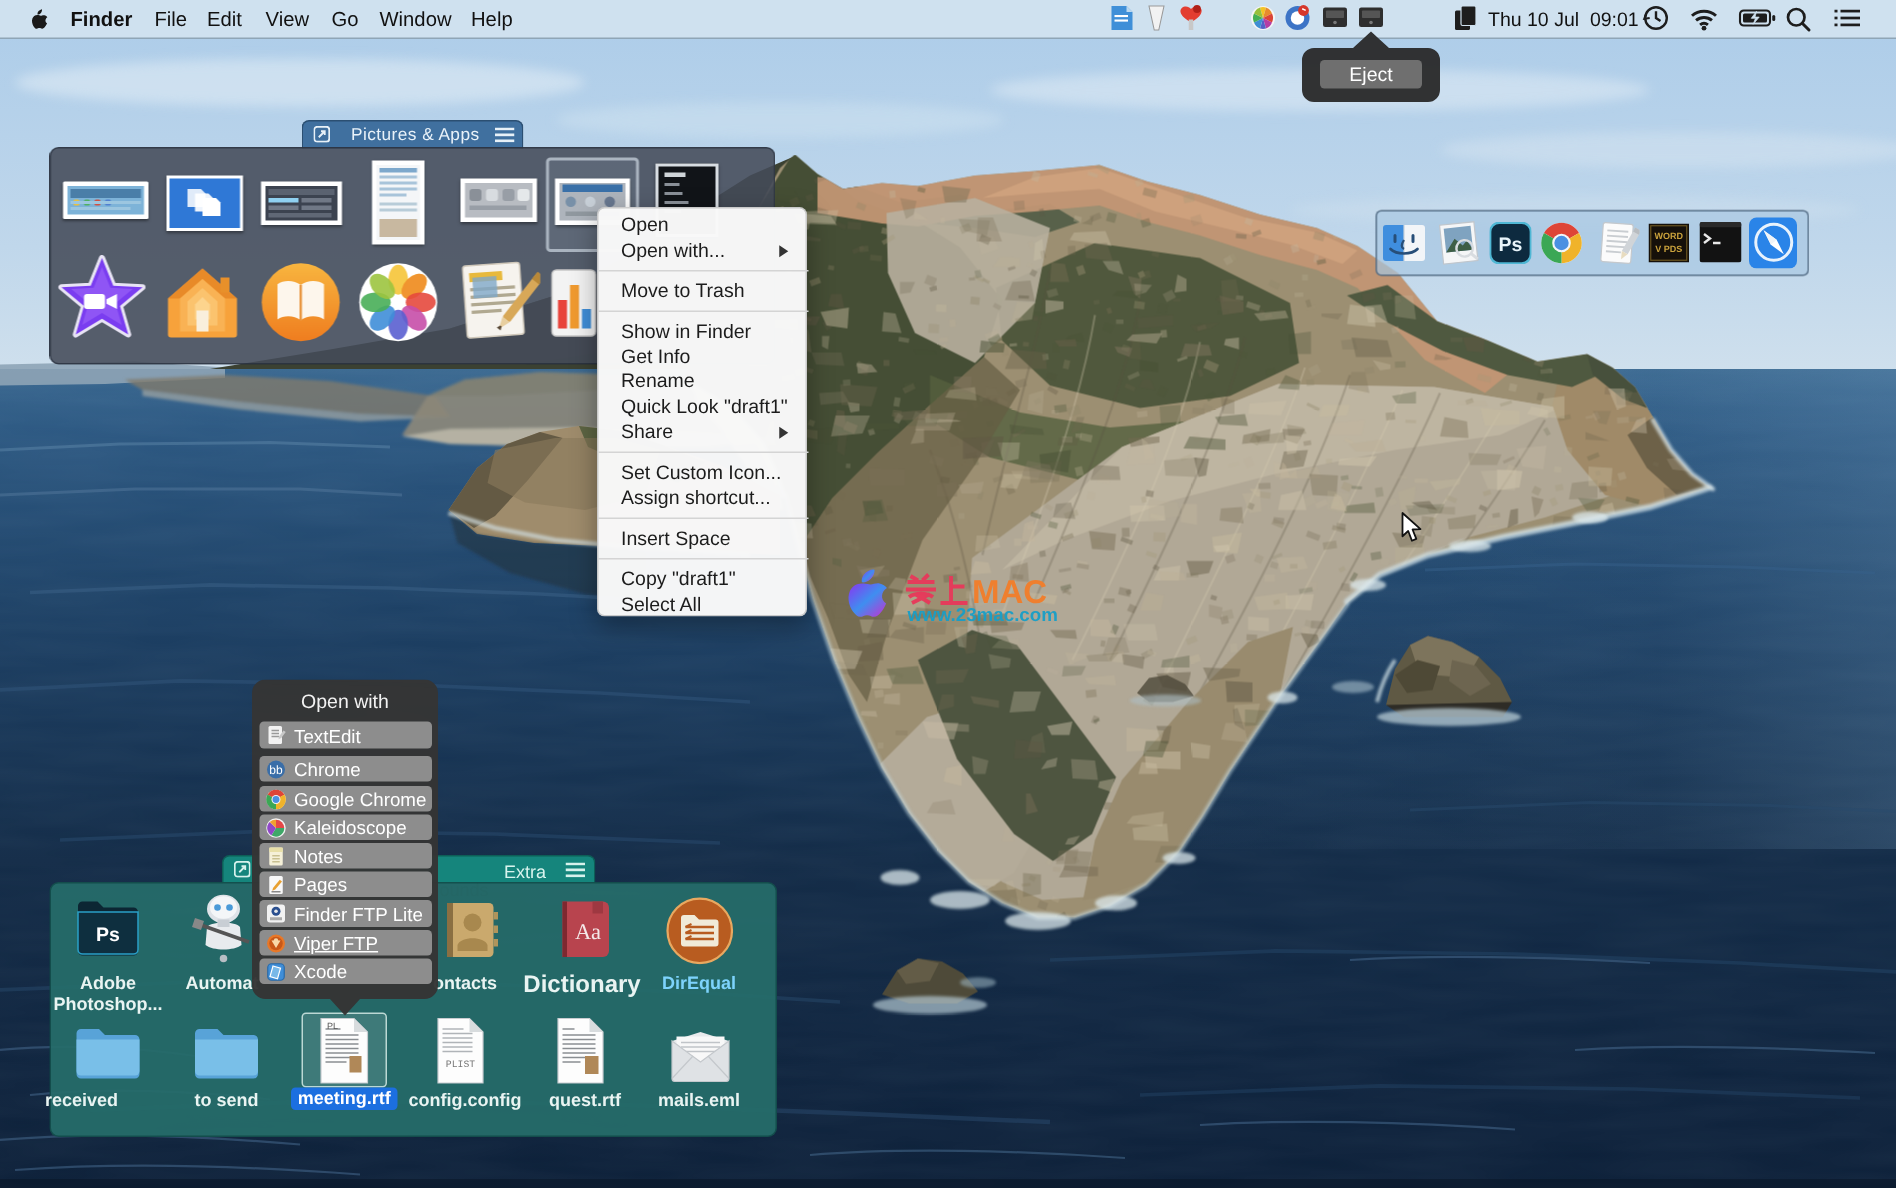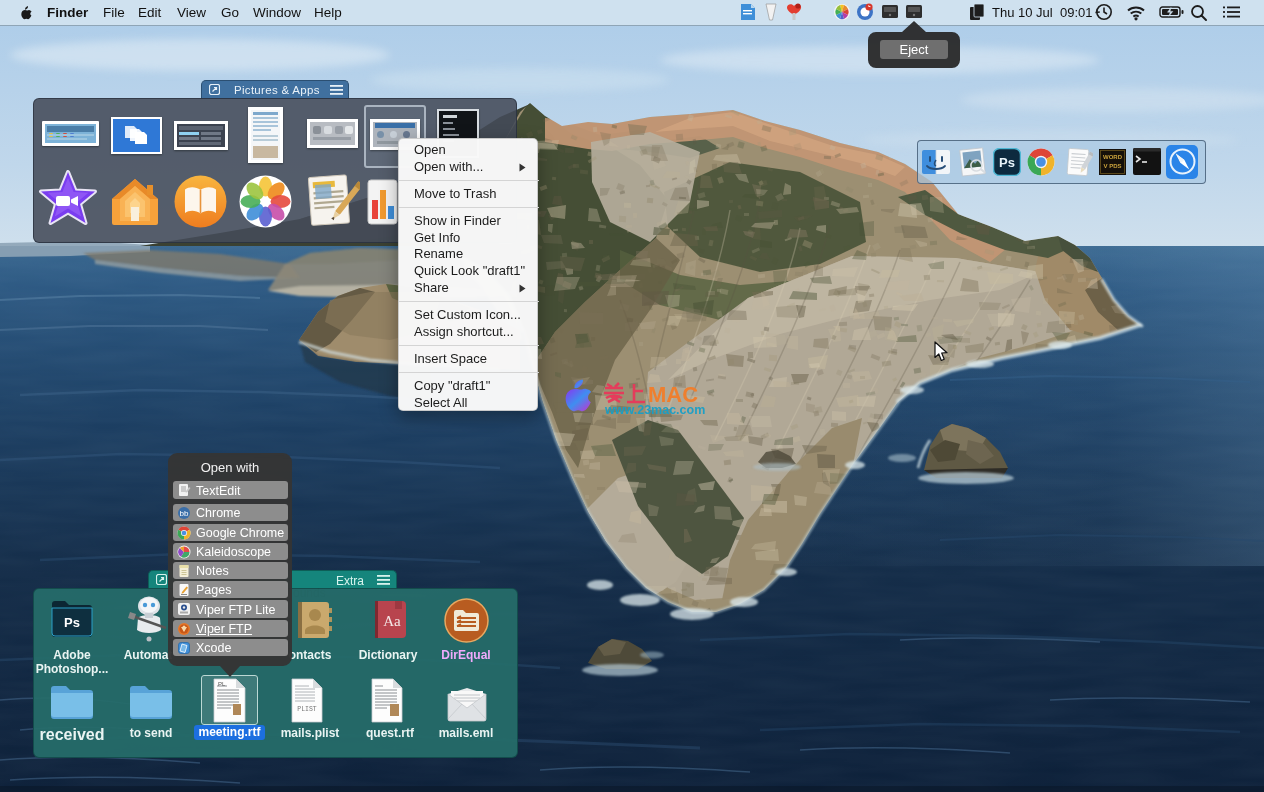--- a/index.html
+++ b/index.html
@@ -1383,22 +1383,22 @@
   <circle cx="22.5" cy="22.5" r="21.5" fill="none" stroke="#e8a860" stroke-width="1.5"></circle>
   <g transform="translate(10,12)">
     <path d="M0,2 a2,2 0 0 1 2,-2 h7 l3,3 h11 a2,2 0 0 1 2,2 v14 a2,2 0 0 1 -2,2 h-21 a2,2 0 0 1 -2,-2 z" fill="#f0ead8"></path>
     <path d="M3,8 h19 M3,12 h19 M3,16 h19" stroke="#b85c20" stroke-width="1.8"></path>
     <path d="M3,8 l4,-2 M3,12 l4,-2 M3,16 l4,-2" stroke="#b85c20" stroke-width="1.4"></path>
   </g>
 </svg>
 <div class="abs" style="left:30px;top:648px;width:84px;height:30px;text-align:center;font-size:12px;font-weight:bold;color:#e9f4f2;line-height:14px;">Adobe<br>Photoshop...</div>
 <div class="abs" style="left:106px;top:648px;width:84px;height:15px;text-align:center;font-size:12px;font-weight:bold;color:#e9f4f2;">Automat</div>
 <div class="abs" style="left:268px;top:648px;width:84px;height:15px;text-align:center;font-size:12px;font-weight:bold;color:#e9f4f2;">ontacts</div>
-<div class="abs" style="left:346px;top:648px;width:84px;height:15px;text-align:center;font-size:12px;font-weight:bold;color:#e9f4f2;">Dictionary</div>
-<div class="abs" style="left:424px;top:648px;width:84px;height:15px;text-align:center;font-size:12px;font-weight:bold;color:#f0abfc;">DirEqual</div>
+<div class="abs" style="left:346px;top:648px;width:84px;height:15px;text-align:center;font-size:16px;font-weight:bold;color:#e9f4f2;">Dictionary</div>
+<div class="abs" style="left:424px;top:648px;width:84px;height:15px;text-align:center;font-size:12px;font-weight:bold;color:#7dd3fc;">DirEqual</div>
 
 <svg class="abs" style="left:49px;top:684px;" width="46" height="37" viewBox="0 0 46 37">
   <path d="M2,5 a3,3 0 0 1 3,-3 h12 l4,4 h20 a3,3 0 0 1 3,3 v23 a3,3 0 0 1 -3,3 h-36 a3,3 0 0 1 -3,-3 z" fill="#58a3d8"></path>
   <path d="M2,9 h42 v21 a3,3 0 0 1 -3,3 h-36 a3,3 0 0 1 -3,-3 z" fill="#79bfe8"></path>
 </svg>
 <svg class="abs" style="left:128px;top:684px;" width="46" height="37" viewBox="0 0 46 37">
   <path d="M2,5 a3,3 0 0 1 3,-3 h12 l4,4 h20 a3,3 0 0 1 3,3 v23 a3,3 0 0 1 -3,3 h-36 a3,3 0 0 1 -3,-3 z" fill="#58a3d8"></path>
   <path d="M2,9 h42 v21 a3,3 0 0 1 -3,3 h-36 a3,3 0 0 1 -3,-3 z" fill="#79bfe8"></path>
 </svg>
 <div class="abs" style="left:201px;top:675px;width:57px;height:50px;border:1.5px solid #bcd8d4;border-radius:3px;background:rgba(140,180,175,0.25);box-sizing:border-box;"></div>
@@ -1450,24 +1450,24 @@
   <path d="M2,8 L21,2 L40,8 V33 a2,2 0 0 1 -2,2 H4 a2,2 0 0 1 -2,-2 Z" fill="#e8eaec"></path>
   <path d="M5,5 h32 v20 h-32 z" fill="#f8f8f8"></path>
   <g stroke="#c0c4c8" stroke-width="1">
         <path d="M8,9 h26"></path>
         <path d="M8,12 h26"></path>
         <path d="M8,15 h26"></path>
       </g>
   <path d="M2,8 L21,22 L40,8 V33 a2,2 0 0 1 -2,2 H4 a2,2 0 0 1 -2,-2 Z" fill="#dfe2e5" stroke="#c4c8cc" stroke-width="0.8"></path>
   <path d="M2,33 L16,18 M40,33 L26,18" stroke="#c4c8cc" stroke-width="0.8"></path>
 </svg>
-<div class="abs" style="left:30px;top:726px;width:84px;height:15px;text-align:center;font-size:16px;font-weight:bold;color:#e9f4f2;">received</div>
+<div class="abs" style="left:30px;top:726px;width:84px;height:15px;font-size:12px;font-weight:bold;color:#e9f4f2;">received</div>
 <div class="abs" style="left:109px;top:726px;width:84px;height:15px;text-align:center;font-size:12px;font-weight:bold;color:#e9f4f2;">to send</div>
 <div class="abs" style="left:194px;top:725px;width:71px;height:15px;background:#1c6fe0;border-radius:3px;text-align:center;font-size:12px;font-weight:bold;color:#fff;line-height:15px;">meeting.rtf</div>
-<div class="abs" style="left:268px;top:726px;width:84px;height:15px;text-align:center;font-size:12px;font-weight:bold;color:#e9f4f2;">mails.plist</div>
+<div class="abs" style="left:268px;top:726px;width:84px;height:15px;text-align:center;font-size:12px;font-weight:bold;color:#e9f4f2;">config.config</div>
 <div class="abs" style="left:348px;top:726px;width:84px;height:15px;text-align:center;font-size:12px;font-weight:bold;color:#e9f4f2;">quest.rtf</div>
 <div class="abs" style="left:424px;top:726px;width:84px;height:15px;text-align:center;font-size:12px;font-weight:bold;color:#e9f4f2;">mails.eml</div>
 
 <div class="abs" style="left:168px;top:453px;width:124px;height:226px;">
   <svg width="124" height="226" viewBox="0 0 124 226">
     <path d="M9,0 h106 a9,9 0 0 1 9,9 v195 a9,9 0 0 1 -9,9 h-43 l-10,11 -10,-11 h-43 a9,9 0 0 1 -9,-9 v-195 a9,9 0 0 1 9,-9 z" fill="#353535" opacity="0.97"></path>
     <text x="62" y="19" text-anchor="middle" font-size="13" fill="#f2f2f2" font-family="Liberation Sans,sans-serif">Open with</text>
   </svg>
 </div>
 <div class="abs" style="left:173px;top:481px;width:115px;height:17.5px;background:#8d8d8d;border-radius:3px;"></div>
@@ -1478,21 +1478,21 @@
 <div class="abs" style="left:173px;top:580.5px;width:115px;height:17.5px;background:#8d8d8d;border-radius:3px;"></div>
 <div class="abs" style="left:173px;top:600px;width:115px;height:17.5px;background:#8d8d8d;border-radius:3px;"></div>
 <div class="abs" style="left:173px;top:619.5px;width:115px;height:17.5px;background:#8d8d8d;border-radius:3px;"></div>
 <div class="abs" style="left:173px;top:638.5px;width:115px;height:17.5px;background:#8d8d8d;border-radius:3px;"></div>
 <div class="abs" style="left:196px;top:483.5px;font-size:12.5px;color:#fff;">TextEdit</div>
 <div class="abs" style="left:196px;top:506px;font-size:12.5px;color:#fff;">Chrome</div>
 <div class="abs" style="left:196px;top:526px;font-size:12.5px;color:#fff;text-align:center;">Google Chrome</div>
 <div class="abs" style="left:196px;top:545px;font-size:12.5px;color:#fff;">Kaleidoscope</div>
 <div class="abs" style="left:196px;top:564px;font-size:12.5px;color:#fff;">Notes</div>
 <div class="abs" style="left:196px;top:583px;font-size:12.5px;color:#fff;">Pages</div>
-<div class="abs" style="left:196px;top:602.5px;font-size:12.5px;color:#fff;">Viper FTP Lite</div>
+<div class="abs" style="left:196px;top:602.5px;font-size:12.5px;color:#fff;">Finder FTP Lite</div>
 <div class="abs" style="left:196px;top:622px;font-size:12.5px;color:#fff;text-decoration:underline;">Viper FTP</div>
 <div class="abs" style="left:196px;top:641px;font-size:12.5px;color:#fff;text-align:right;">Xcode</div>
 <svg class="abs" style="left:177px;top:483px;" width="14" height="14" viewBox="0 0 14 14">
       <rect x="2" y="1" width="9" height="12" rx="1" fill="#f2f2f2"></rect>
       <g stroke="#999" stroke-width="0.9">
         <path d="M4,4 h5"></path>
         <path d="M4,6 h5"></path>
         <path d="M4,8 h5"></path>
       </g>
       <path d="M9,8 l3,-4 1.5,1 -3,4 -1.8,0.8 z" fill="#c8c8c8"></path>

